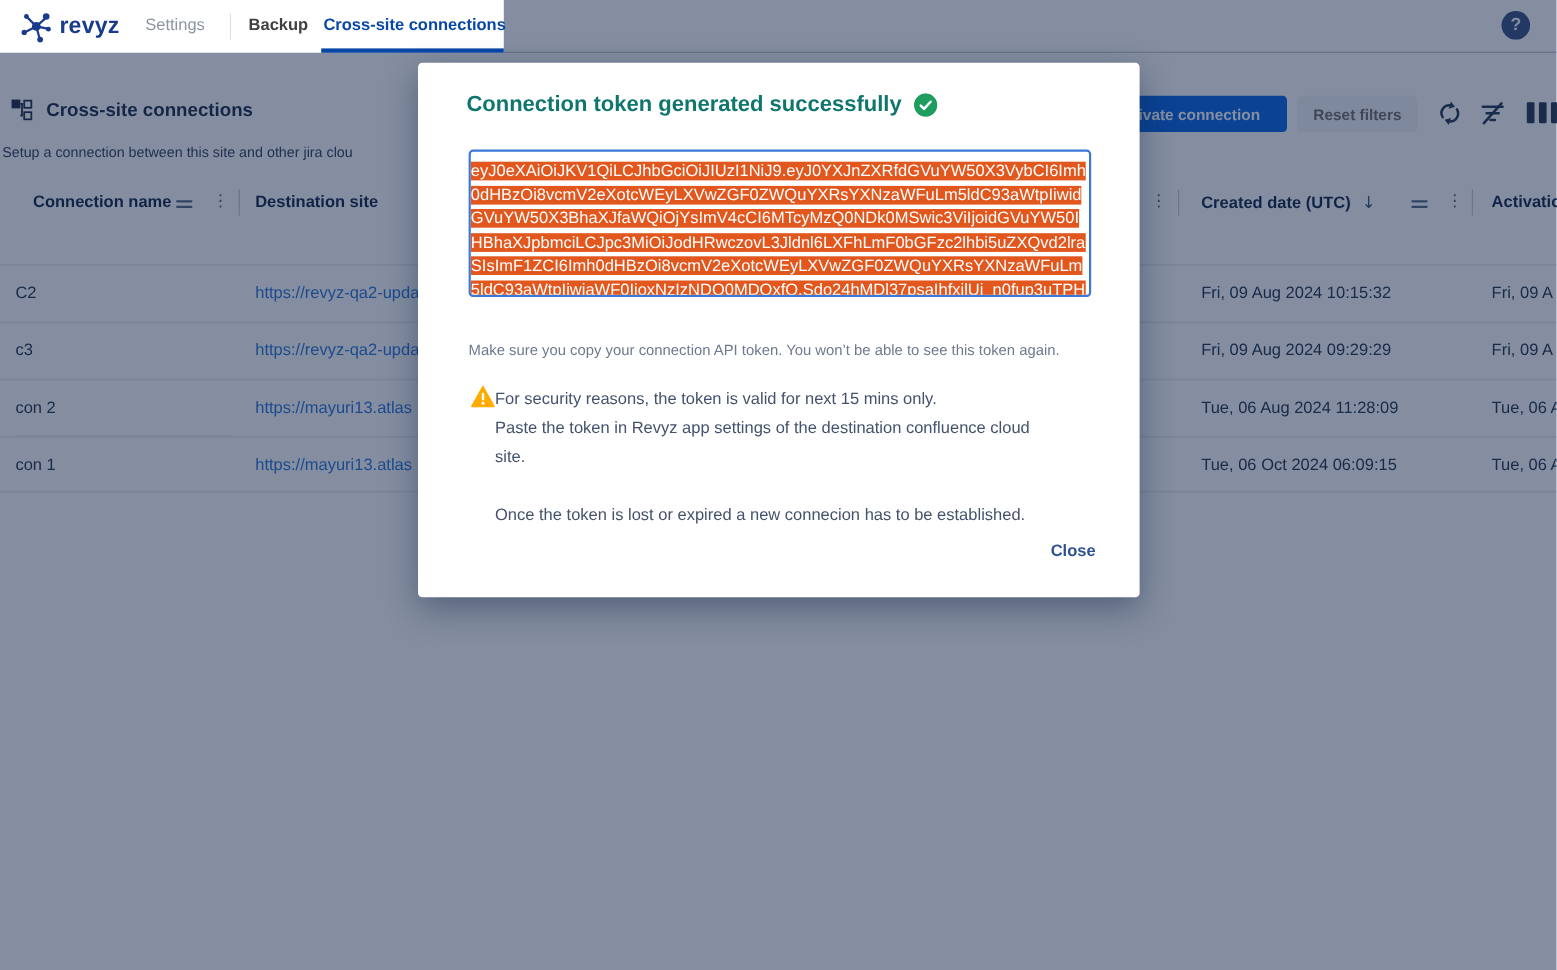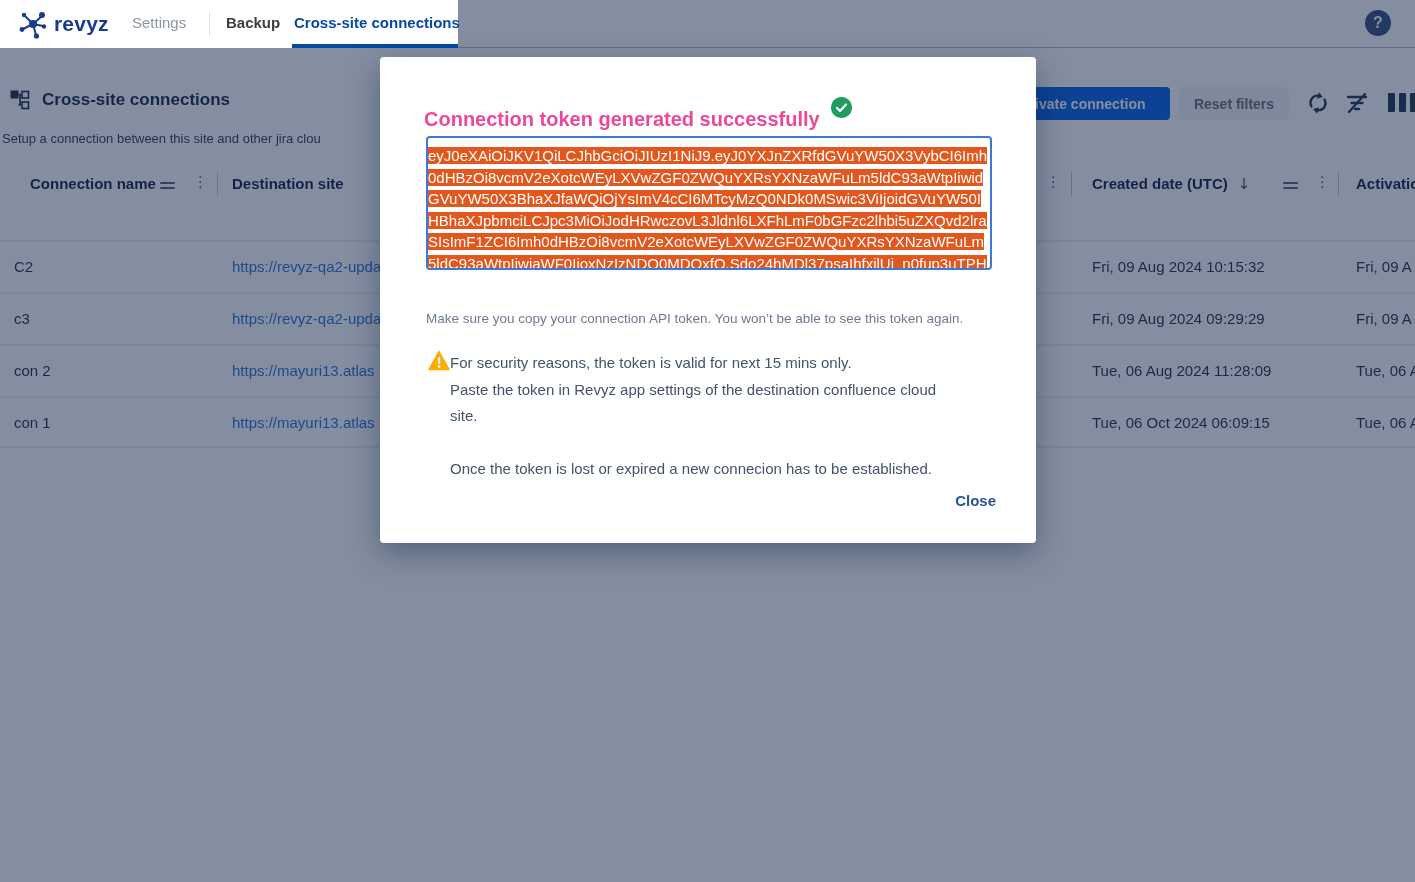--- a/index.html
+++ b/index.html
@@ -72,21 +72,21 @@
   .nav-settings { left:132px; color:#8d95a3; }
   .nav-divider { position:absolute; left:209px; top:12px; width:1px; height:24px; background:#dcdfe4; }
   .nav-backup { left:226px; color:#404040; font-weight:bold; }
   .nav-cross { left:294px; color:#0747a6; font-weight:bold; }
   .nav-underline { position:absolute; left:292px; bottom:0; width:166px; height:4px; background:#0747a6; }
 
   
   .modal { position:absolute; left:380px; top:57px; width:656px; height:486px; background:#fff;
     border-radius:4px; box-shadow:0 10px 30px rgba(9,30,66,.4); z-index:100; }
   .modal-title-row { position:absolute; left:44px; top:27px; display:flex; align-items:center; gap:11px; }
-  .modal-title { font-size:20px; font-weight:bold; color:#ec4899;margin-top:24px; }
+  .modal-title { font-size:20px; font-weight:bold; color:#0f766e; }
   .check-badge { width:21px; height:21px; border-radius:50%; background:#1f9d5f; flex:0 0 auto; }
   .token-box { position:absolute; left:46px; top:79px; width:566px; height:134px;
     border:2px solid #3b79d9; border-radius:4px; padding:7px 0; overflow:hidden; cursor:text; }
   .token-text { font-size:15px; line-height:21.6px; word-break:break-all;
     background:#e2571d; color:#fff; }
   .modal-note { position:absolute; left:46px; top:254px; font-size:13.5px; color:#6e7a8e; }
   .warn-wrap { position:absolute; left:48px; top:293px; display:flex; }
   .warn-text { width:512px; font-size:15px; color:#44526b; line-height:26.5px; }
   .warn-gap { margin-top:26px; }
   .close-btn { position:absolute; right:40px; top:435px; font-size:15px; font-weight:bold;

